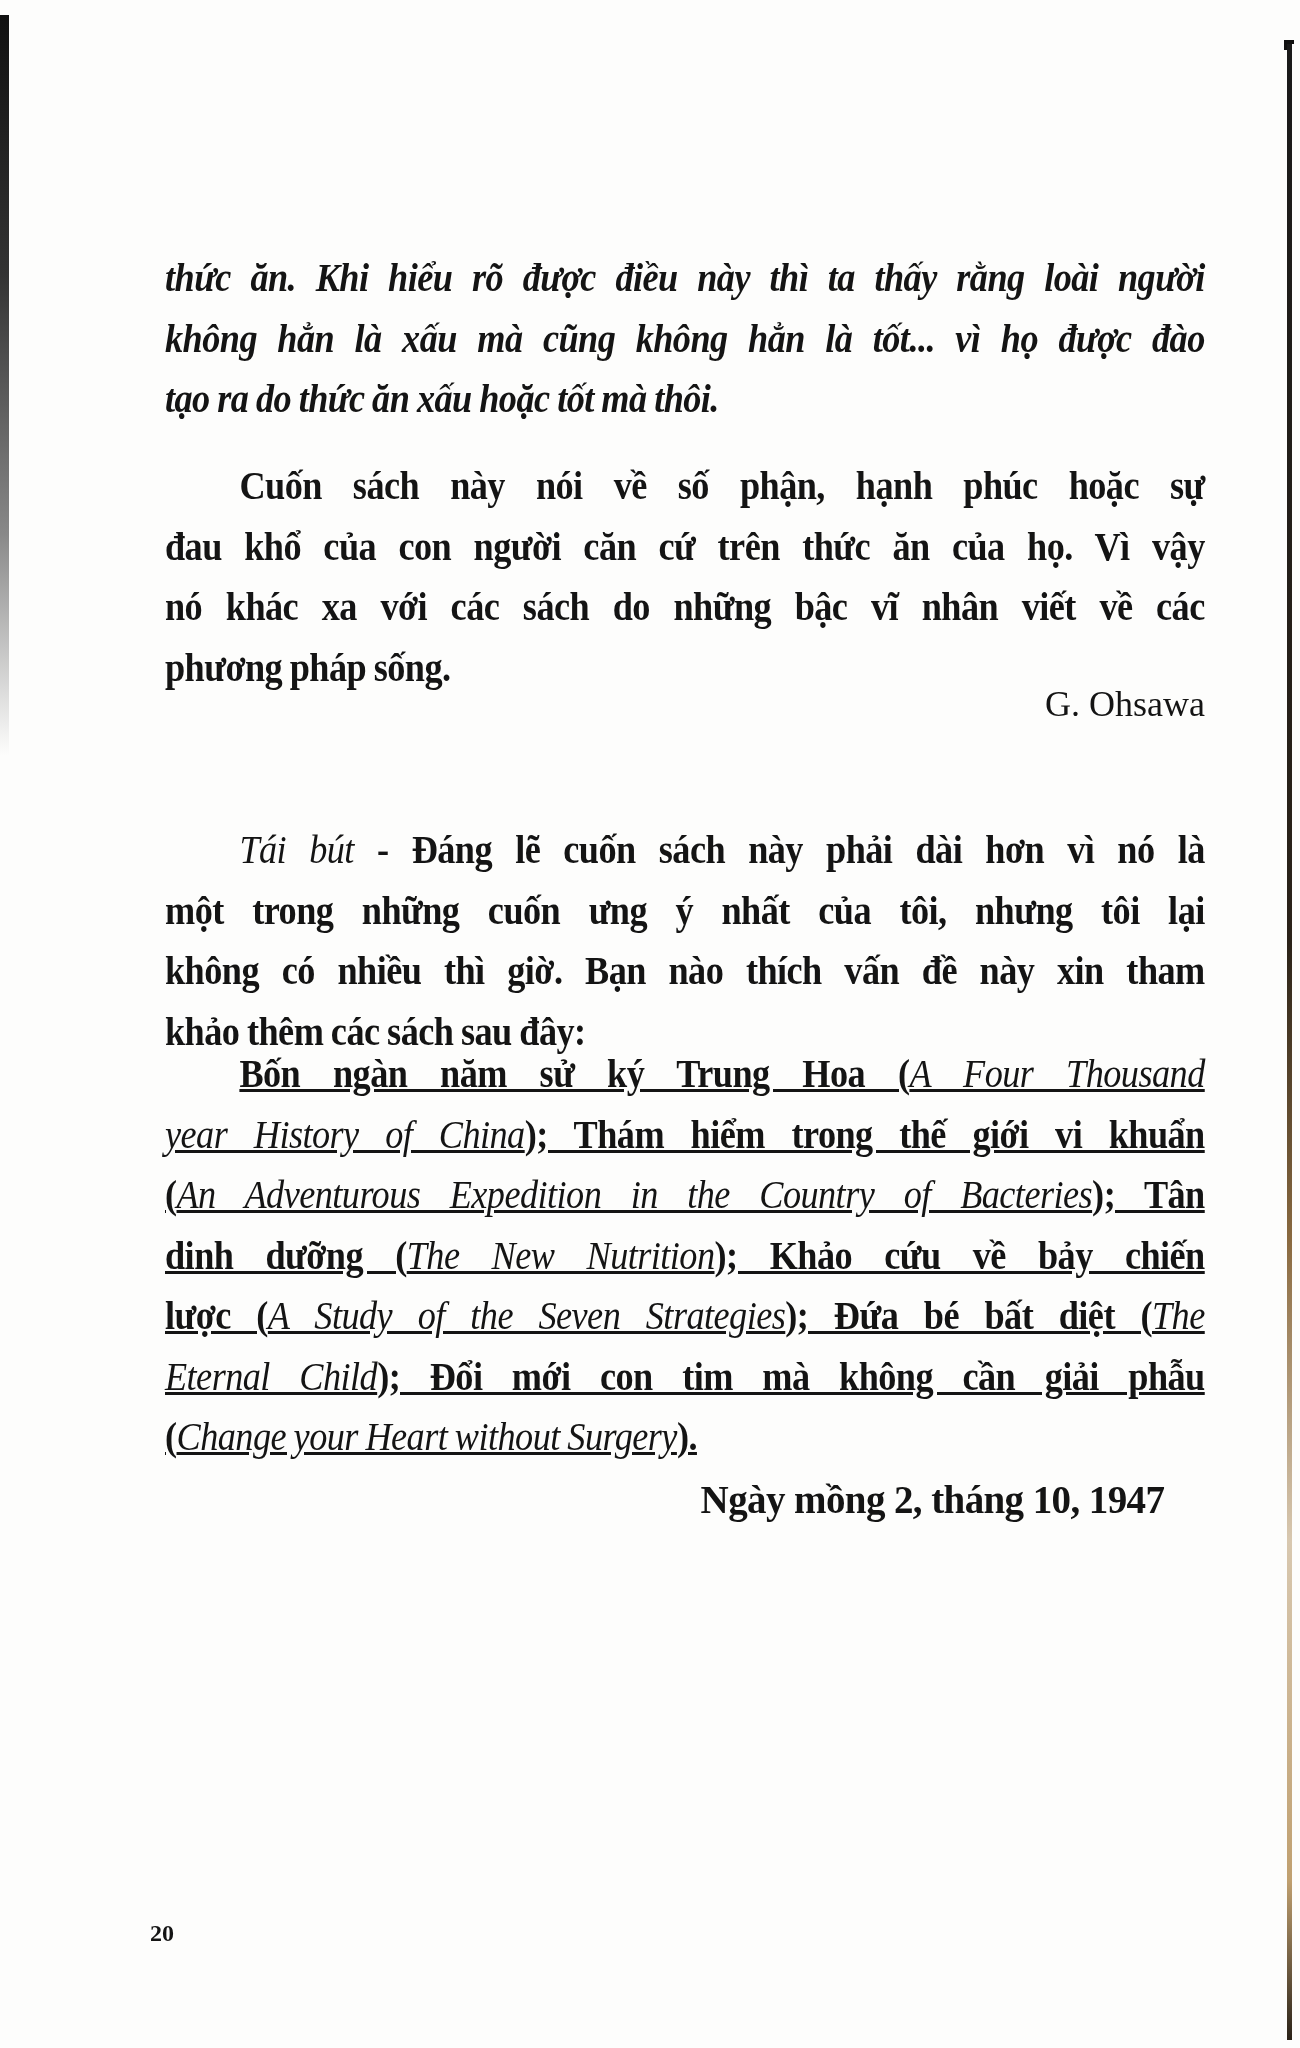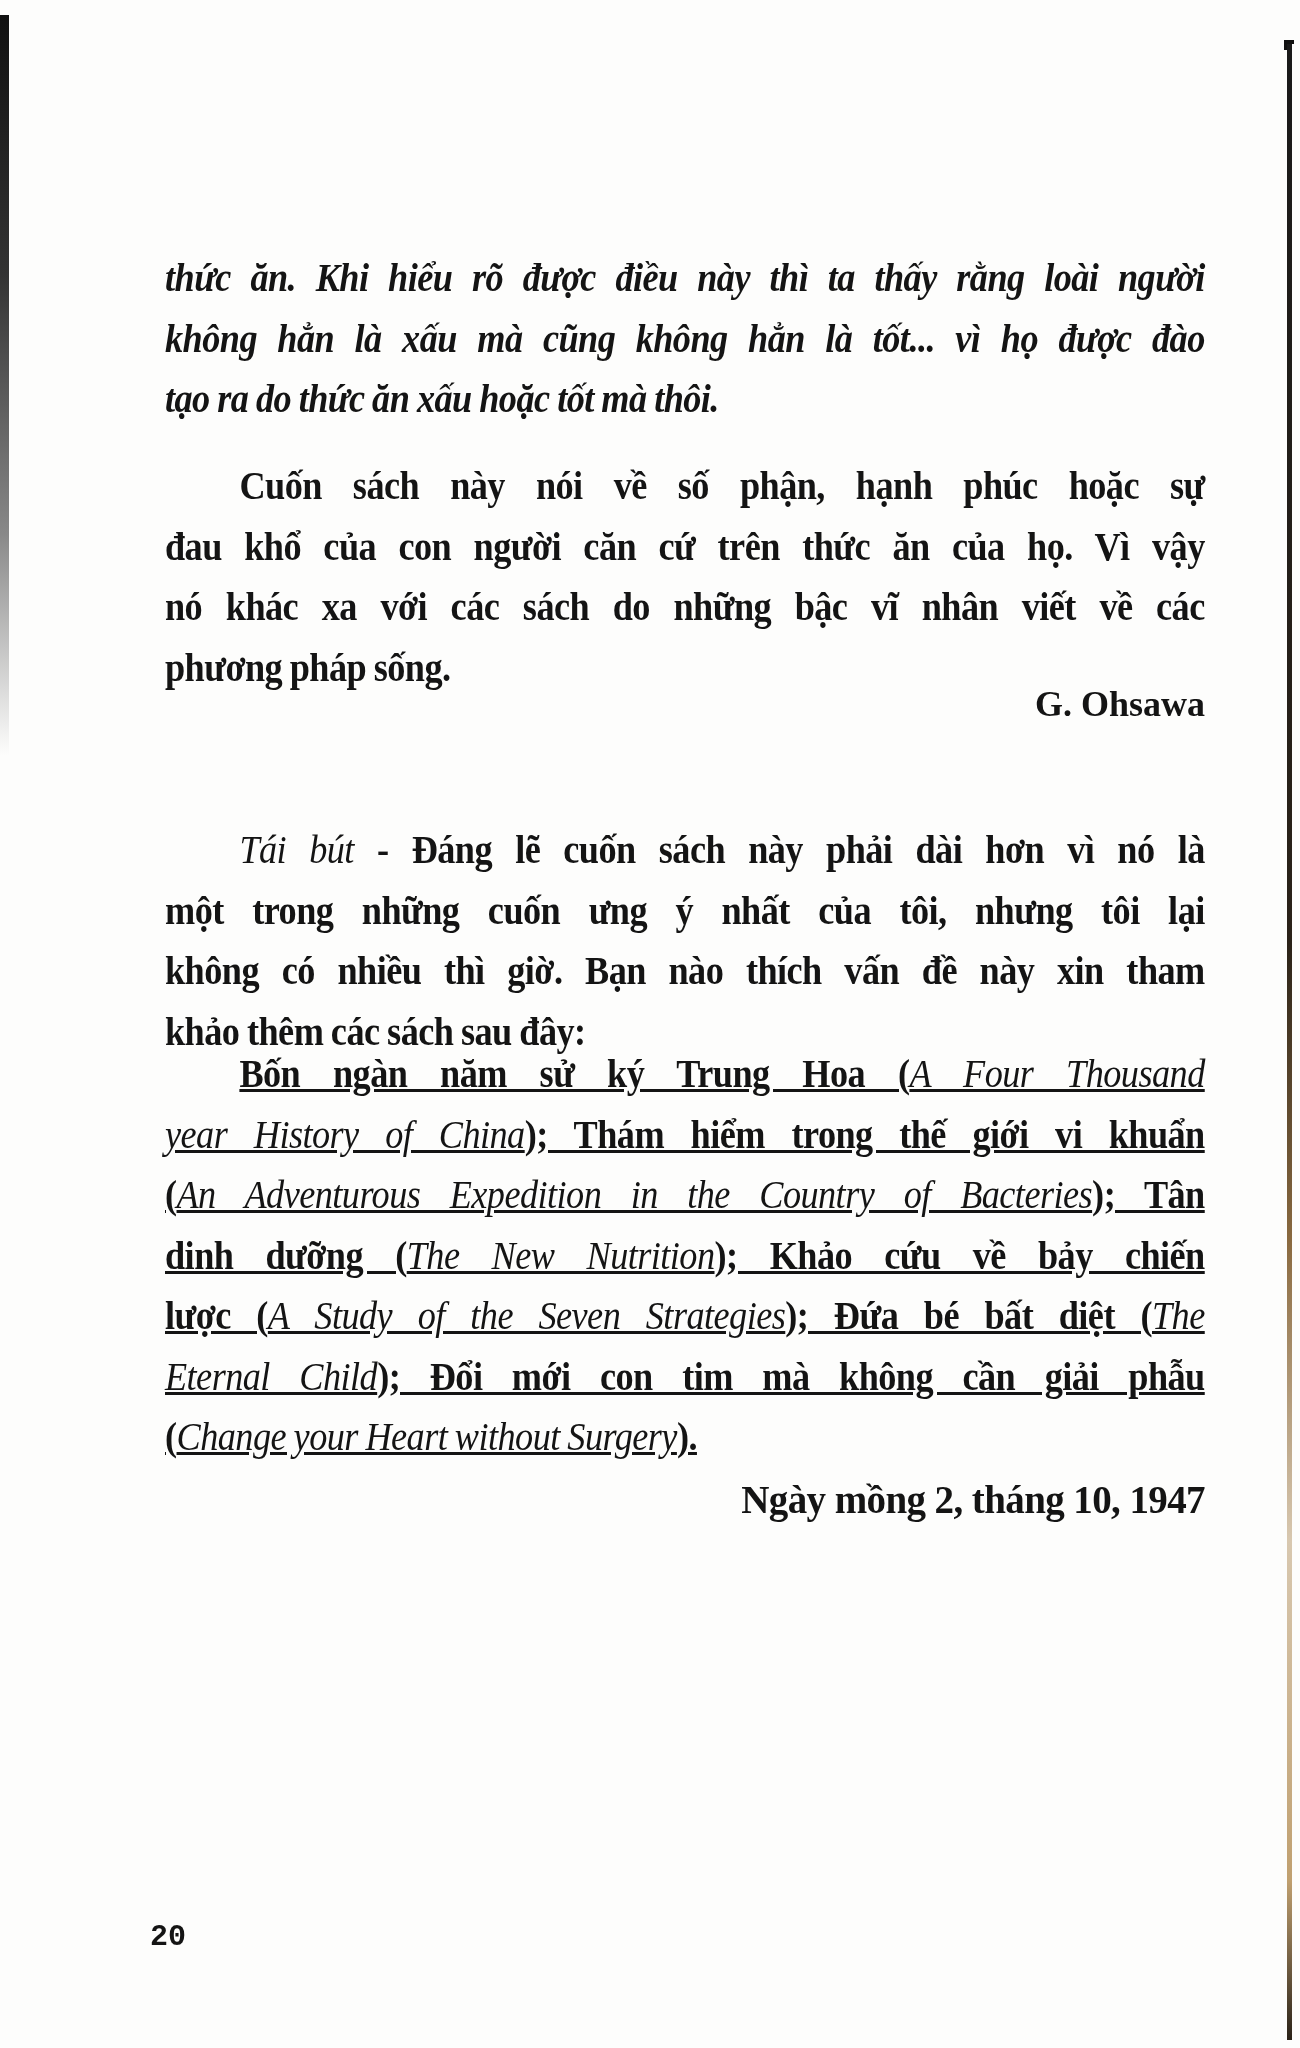--- a/index.html
+++ b/index.html
@@ -29,31 +29,31 @@
     letter-spacing: -0.6px; word-spacing: -1px;
     font-weight: bold;
     transform: scaleX(0.93); transform-origin: left center;
     width: 1118px;
   }
   .line.last { text-align-last: left; }
   .line.indent { padding-left: 80px; width: 1038px; }
   .line em { font-style: italic; font-weight: normal; }
   .signature {
     position: absolute; left: 965px; width: 240px; text-align: right;
-    top: 683px; font-size: 36px; font-weight: bold;
+    top: 683px; font-size: 36px; font-weight: normal;
     font-family: "Liberation Serif", serif; white-space: nowrap;
   }
   .date-line {
-    position: absolute; left: 660px; width: 545px; text-align: right;
+    position: absolute; left: 660px; width: 545px; text-align: center;
     top: 1477px; font-size: 39px; font-weight: bold; white-space: nowrap;
     letter-spacing: -0.6px;
   }
   .page-number {
     position: absolute; left: 150px; top: 1920px;
-    font-size: 30px; font-weight: bold; font-family: Liberation Mono, monospace;
+    font-size: 24px; font-weight: bold;
   }
 </style>
 </head>
 <body>
 
 <div class="left-edge"></div>
 <div class="right-edge"></div>
 <div class="right-edge-cap"></div>
 
 <div class="text-block" style="top:248px;font-style:italic;">

